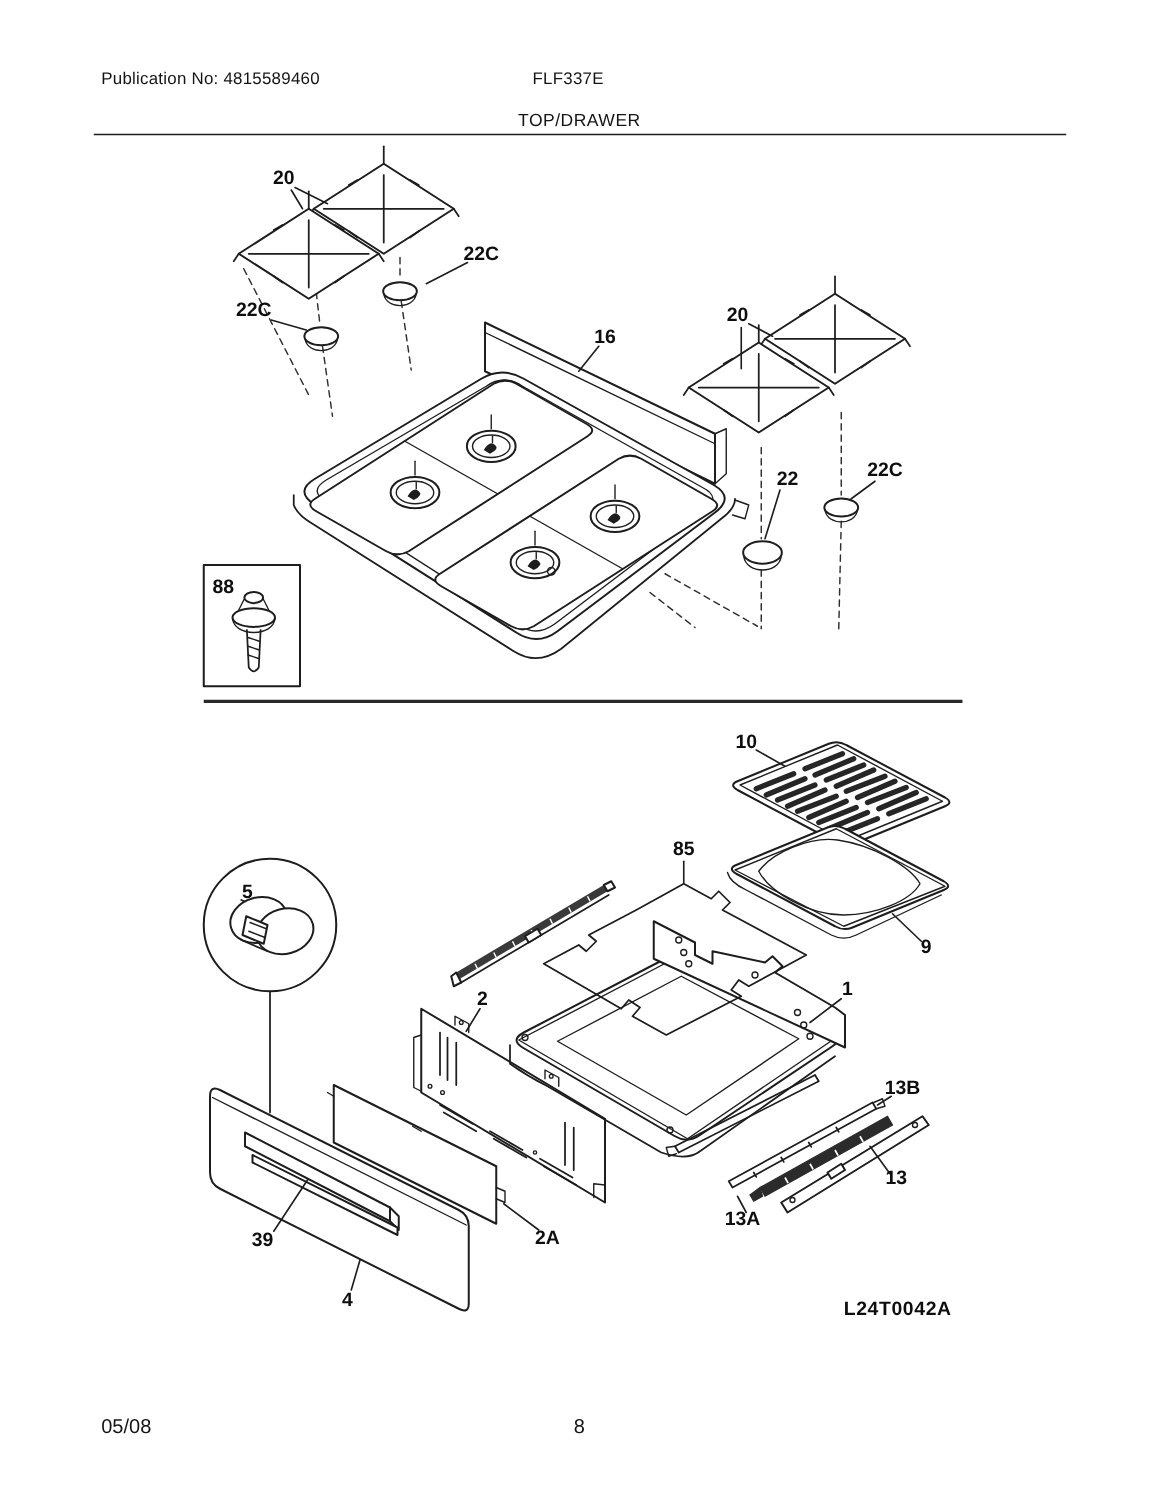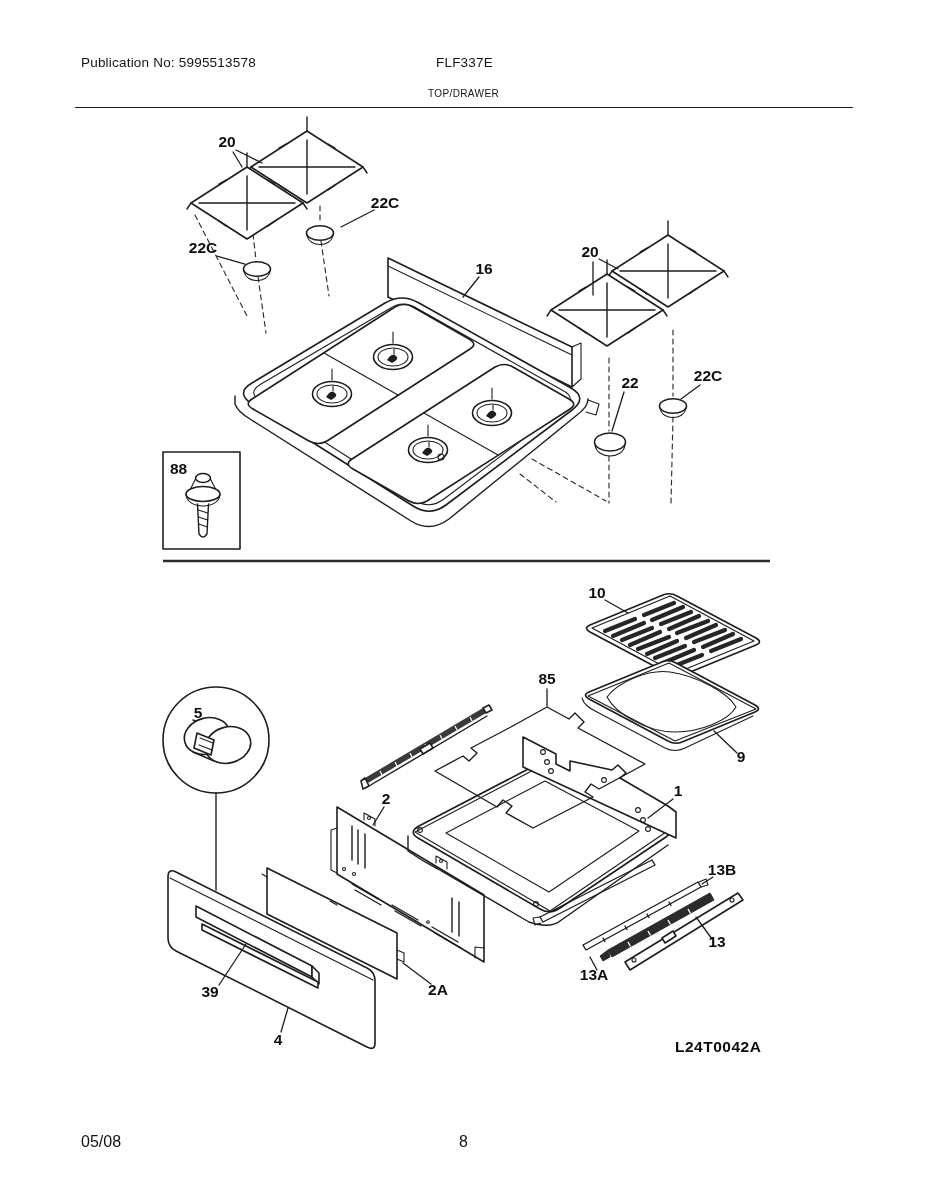--- a/index.html
+++ b/index.html
@@ -1,39 +1,39 @@
 <!DOCTYPE html>
 <html><head>
 <meta charset="utf-8">
 <style>
   * { margin:0; padding:0; box-sizing:border-box; }
   html,body { width:927px; height:1200px; background:#fff; }
   body { position:relative; font-family:"Liberation Sans", sans-serif; color:#141414; }
   .page { position:absolute; inset:0; background:#ffffff; overflow:hidden; }
   .abs { position:absolute; white-space:nowrap; }
   .hdr { font-size:13.5px; letter-spacing:.2px; }
-  .title { top:88px; left:0; right:0; text-align:center; font-size:10px; letter-spacing:.4px; }
+  .title { top:88px; left:0; right:0; text-align:center; font-size:14px; letter-spacing:.4px; }
   .ftr { font-size:16px; }
   .pagenum { top:1133px; left:0; right:0; text-align:center; }
   svg.art { position:absolute; left:0; top:0; }
   svg.art text.callout { font-family:"Liberation Sans", sans-serif; font-size:15.5px; font-weight:bold; fill:#0e0e0e; }
   svg.art text.code { font-family:"Liberation Sans", sans-serif; font-size:15.5px; font-weight:bold; fill:#0e0e0e; letter-spacing:.5px; }
   .ln   { fill:none; stroke:#1d1d1d; stroke-width:1.4; stroke-linecap:round; stroke-linejoin:round; }
   .lnw  { fill:#ffffff; stroke:#1d1d1d; stroke-width:1.6; stroke-linecap:round; stroke-linejoin:round; }
   .thin { stroke-width:1.1; }
   .dash { fill:none; stroke:#2e2e2e; stroke-width:1.15; stroke-dasharray:5 4; stroke-linecap:round; }
   .lead { fill:none; stroke:#1d1d1d; stroke-width:1.3; stroke-linecap:round; }
 </style>
 </head>
 <body>
 
 <div class="page">
 
-  <div class="abs hdr" style="left:81px; top:55px;">Publication No: 5995513578</div>
-  <div class="abs hdr" style="left:436px; top:55px;">FLF337E</div>
+  <div class="abs hdr" style="left:81px; top:55px;">Publication No: 4815589460</div>
+  <div class="abs hdr" style="left:426px; top:55px;">FLF337E</div>
   <div class="abs hdr title">TOP/DRAWER</div>
 
   <svg class="art" width="927" height="1200" viewBox="0 0 927 1200">
     <defs>
       <g id="grate">
         <path class="ln" d="M0,-52 L0,-37"></path>
         <path class="lnw" stroke-width="2.4" d="M0,-38 L56,-2 L0,34 L-56,-2 Z"></path>
         <path class="ln" stroke-width="3.4" d="M0,-29 L0,25 M-48,-2 L48,-2"></path>
         <path class="ln" stroke-width="2" d="M-28,-21 l7,-4 M28,-21 l-7,-4 M-28,16 l7,5 M28,16 l-7,5"></path>
         <path class="ln" stroke-width="1.5" d="M-56,-2 l-4,6 M56,-2 l4,6"></path>

